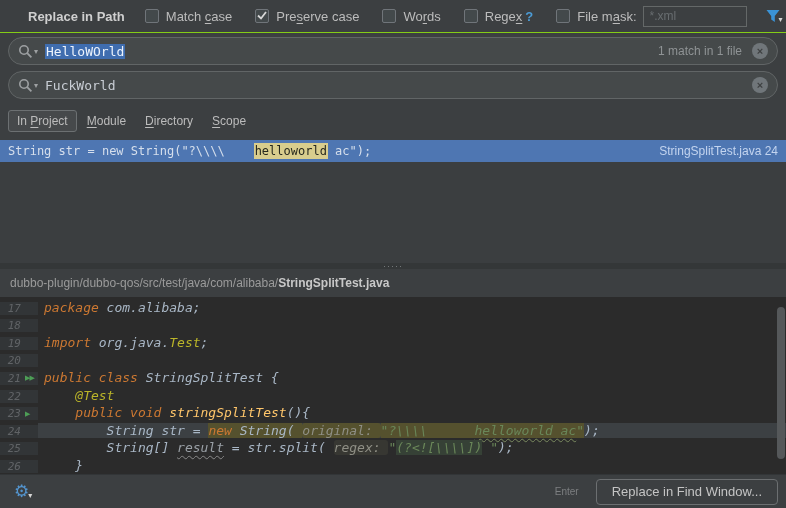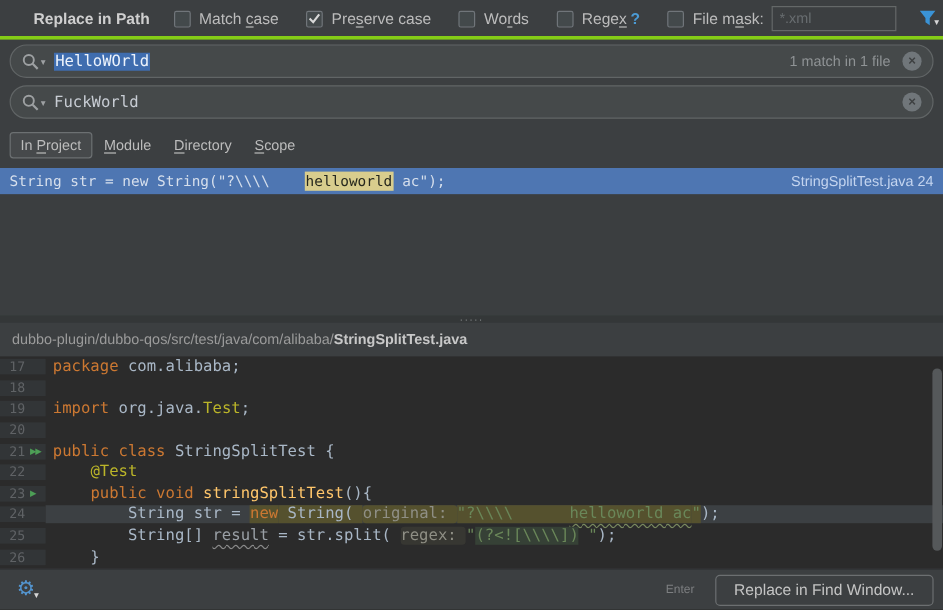--- a/index.html
+++ b/index.html
@@ -2,23 +2,23 @@
 <html><head>
 <meta charset="utf-8">
 <style>
   * { box-sizing: border-box; margin: 0; padding: 0; }
   html,body { width: 786px; height: 508px; background:#2b2b2b; }
   body { font-family: "Liberation Sans", sans-serif; overflow: hidden; }
   .app { position: relative; width: 786px; height: 508px; background:#3c3f41; outline:1px solid #27292b; }
 
   
   .titlebar { position:absolute; top:0; left:0; right:0; height:33px; display:flex; align-items:center;
-              padding-left:28px; border-bottom:3px solid #84cc16; }
+              padding-left:28px; border-bottom:1px solid #84cc16; }
   .title { font-weight:bold; font-size:13px; color:#cfcfcf; margin-right:20px; white-space:nowrap; }
-  .cb { display:flex; align-items:flex-end; margin-right:23px; cursor:default; }
+  .cb { display:flex; align-items:flex-start; margin-right:23px; cursor:default; }
   .cb-box { width:14px; height:14px; background:#43494b; border:1px solid #70757a; border-radius:2px;
             margin-right:7px; display:flex; align-items:center; justify-content:center; flex:none; }
   .cb-box svg { display:none; }
   .cb-box.checked svg { display:block; }
   .cb-label { font-size:13px; color:#bcbcbc; white-space:nowrap; }
   .cb-label u { text-underline-offset:2px; }
   .regex-help { color:#4b9bd5; font-weight:bold; font-size:13px; margin-left:3px; }
   .mask-input { width:104px; height:21px; background:#3c3f41; border:1px solid #646868; color:#bbbbbb;
                 font-size:12px; padding:0 6px; margin-left:6px; outline:none; }
   .mask-input::placeholder { color:#686d70; }
@@ -60,21 +60,21 @@
               display:flex; align-items:center; justify-content:center; cursor:row-resize; }
   .splitter-dots { color:#7e8183; font-size:9px; line-height:0; letter-spacing:1px; }
 
   
   .breadcrumb { position:absolute; top:269px; left:0; right:0; height:28px; background:#3c3f41;
                 display:flex; align-items:center; padding:0 10px; font-size:12px; color:#9b9b9b; white-space:nowrap; }
   .breadcrumb .file { font-weight:bold; color:#c8c8c8; }
 
   
   .editor { position:absolute; top:297px; left:0; right:0; height:177px; background:#2b2b2b; overflow:hidden; }
-  .ed-line { display:flex; height:17.6px; align-items:center; }
+  .ed-line { display:flex; height:17.6px; align-items:flex-end;font-style:italic; }
   .gutter-cell { width:38px; flex:none; background:#323537; color:#606366; font-family:"DejaVu Sans Mono", monospace;
                  font-size:11px; display:flex; align-items:center; }
   .ln { width:21px; text-align:right; }
   .gut-icon { color:#4d9e56; font-size:7px; margin-left:4px; letter-spacing:-1px;
               font-family:"DejaVu Sans", sans-serif; cursor:pointer; }
   .code-cell { flex:1; font-family:"DejaVu Sans Mono", monospace; font-size:13px; white-space:pre;
                padding-left:6px; display:flex; align-items:center; }
   .ed-line.row-hl .code-cell { background:#3c4043; }
   .tk-kw { color:#cc7832; } .tk-pl { color:#a9b7c6; } .tk-str { color:#6a8759; }
   .tk-ann { color:#bbb529; } .tk-mth { color:#ffc66b; }

